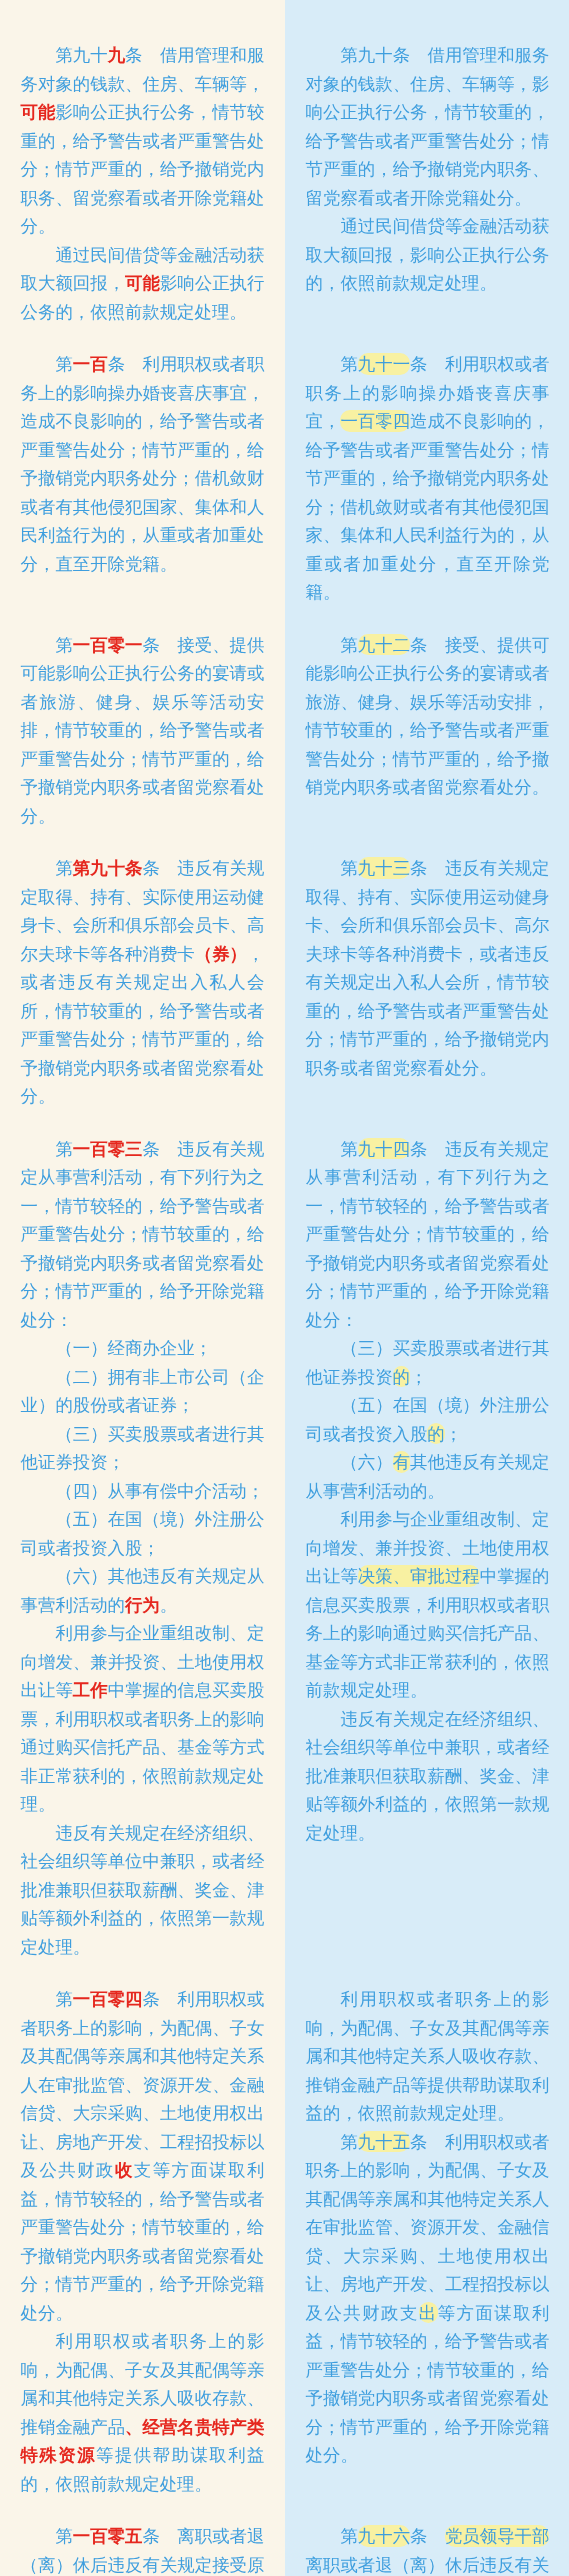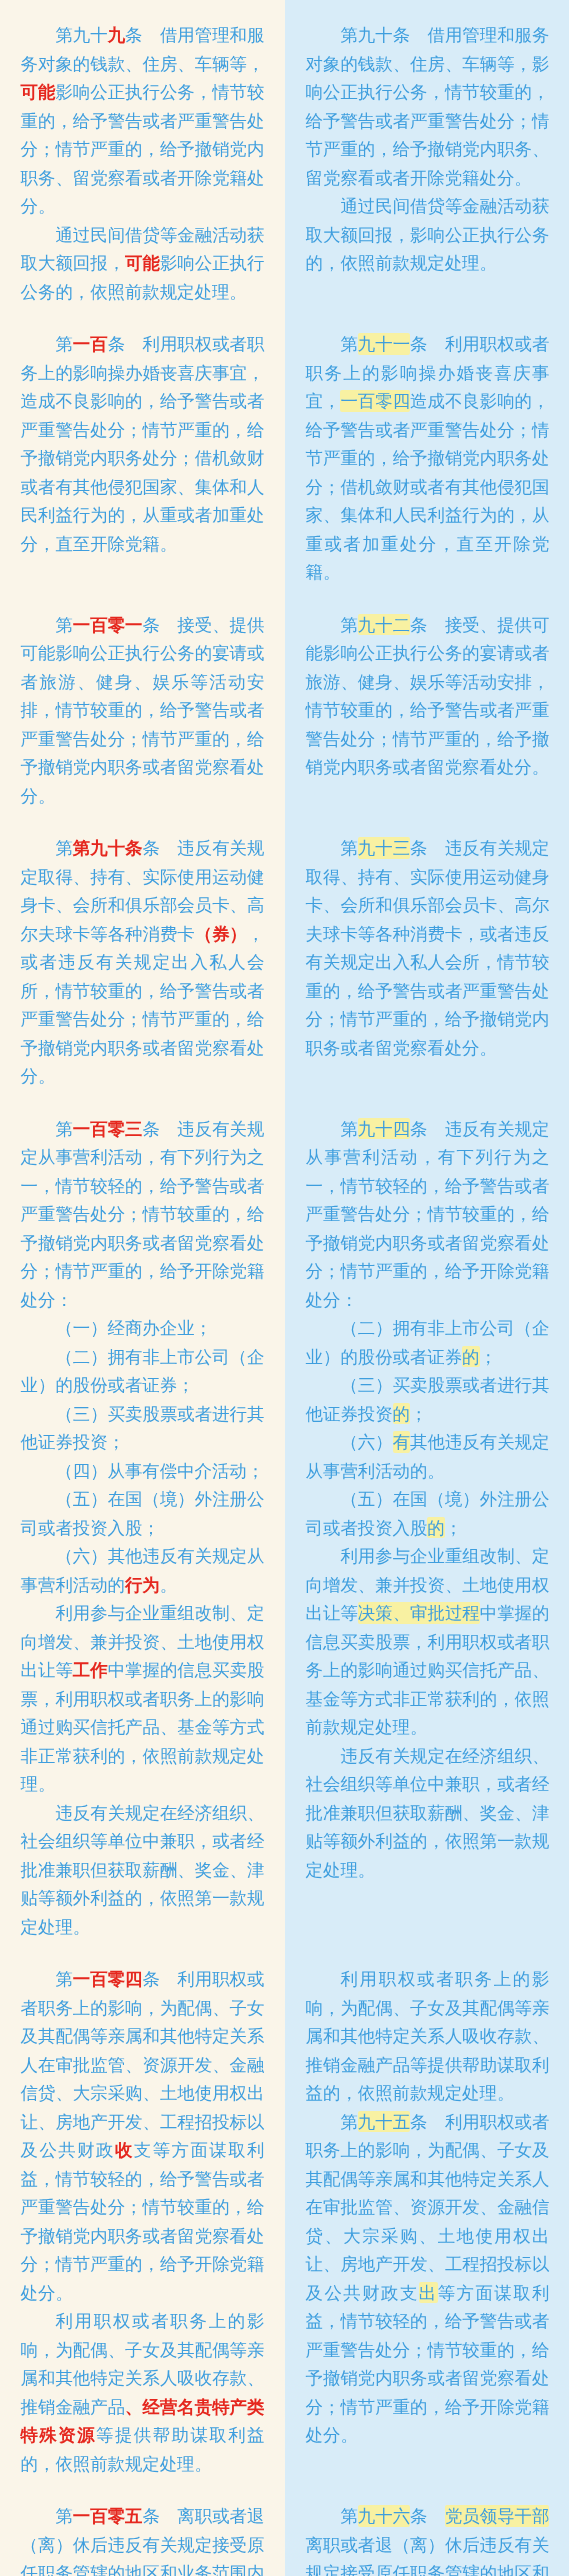--- a/index.html
+++ b/index.html
@@ -18,34 +18,34 @@
     align-items: start;
   }
   .cell {
     box-sizing: border-box;
     width: 285px;
     padding: 0 20.6px 24px 20.6px;
     font-size: 17.4px;
     line-height: 28.5px;
     color: #3E9EDE;
   }
-  .cell.first { padding-top: 21px; }
+  .cell.first { padding-top: 41px; }
   .cell p {
     margin: 0;
     text-indent: 2em;
     text-align: justify;
     word-break: break-all;
   }
   .seg-red {
     color: #E5271E;
     font-weight: bold;
   }
   .seg-hl {
     background: #F8F1A2;
-    border-radius: 2px;
+    border-radius: 10px;
     padding: 0.8px 0;
   }
 </style>
 </head>
 <body>
 
 <div class="page">
   <div id="articles" class="articles-grid">
       <div class="cell left first">
         <p>第九十<span class="seg-red">九</span>条　借用管理和服务对象的钱款、住房、车辆等，<span class="seg-red">可能</span>影响公正执行公务，情节较重的，给予警告或者严重警告处分；情节严重的，给予撤销党内职务、留党察看或者开除党籍处分。</p>
@@ -79,24 +79,23 @@
         <p>（二）拥有非上市公司（企业）的股份或者证券；</p>
         <p>（三）买卖股票或者进行其他证券投资；</p>
         <p>（四）从事有偿中介活动；</p>
         <p>（五）在国（境）外注册公司或者投资入股；</p>
         <p>（六）其他违反有关规定从事营利活动的<span class="seg-red">行为</span>。</p>
         <p>利用参与企业重组改制、定向增发、兼并投资、土地使用权出让等<span class="seg-red">工作</span>中掌握的信息买卖股票，利用职权或者职务上的影响通过购买信托产品、基金等方式非正常获利的，依照前款规定处理。</p>
         <p>违反有关规定在经济组织、社会组织等单位中兼职，或者经批准兼职但获取薪酬、奖金、津贴等额外利益的，依照第一款规定处理。</p>
       </div>
       <div class="cell right">
         <p>第<span class="seg-hl">九十四</span>条　违反有关规定从事营利活动，有下列行为之一，情节较轻的，给予警告或者严重警告处分；情节较重的，给予撤销党内职务或者留党察看处分；情节严重的，给予开除党籍处分：</p>
-        <p>（二）拥有非上市公司（企业）的股份或者证券<span class="seg-hl">的</span>；</p>
         <p>（三）买卖股票或者进行其他证券投资<span class="seg-hl">的</span>；</p>
+        <p>（五）在国（境）外注册公司或者投资入股<span class="seg-hl">的</span>；</p>
         <p>（六）<span class="seg-hl">有</span>其他违反有关规定从事营利活动的。</p>
-        <p>（五）在国（境）外注册公司或者投资入股<span class="seg-hl">的</span>；</p>
         <p>利用参与企业重组改制、定向增发、兼并投资、土地使用权出让等<span class="seg-hl">决策、审批过程</span>中掌握的信息买卖股票，利用职权或者职务上的影响通过购买信托产品、基金等方式非正常获利的，依照前款规定处理。</p>
         <p>违反有关规定在经济组织、社会组织等单位中兼职，或者经批准兼职但获取薪酬、奖金、津贴等额外利益的，依照第一款规定处理。</p>
       </div>
       <div class="cell left">
         <p>第<span class="seg-red">一百零四</span>条　利用职权或者职务上的影响，为配偶、子女及其配偶等亲属和其他特定关系人在审批监管、资源开发、金融信贷、大宗采购、土地使用权出让、房地产开发、工程招投标以及公共财政<span class="seg-red">收</span>支等方面谋取利益，情节较轻的，给予警告或者严重警告处分；情节较重的，给予撤销党内职务或者留党察看处分；情节严重的，给予开除党籍处分。</p>
         <p>利用职权或者职务上的影响，为配偶、子女及其配偶等亲属和其他特定关系人吸收存款、推销金融产品<span class="seg-red">、经营名贵特产类特殊资源</span>等提供帮助谋取利益的，依照前款规定处理。</p>
       </div>
       <div class="cell right">
         <p>利用职权或者职务上的影响，为配偶、子女及其配偶等亲属和其他特定关系人吸收存款、推销金融产品等提供帮助谋取利益的，依照前款规定处理。</p>
         <p>第<span class="seg-hl">九十五</span>条　利用职权或者职务上的影响，为配偶、子女及其配偶等亲属和其他特定关系人在审批监管、资源开发、金融信贷、大宗采购、土地使用权出让、房地产开发、工程招投标以及公共财政支<span class="seg-hl">出</span>等方面谋取利益，情节较轻的，给予警告或者严重警告处分；情节较重的，给予撤销党内职务或者留党察看处分；情节严重的，给予开除党籍处分。</p>

